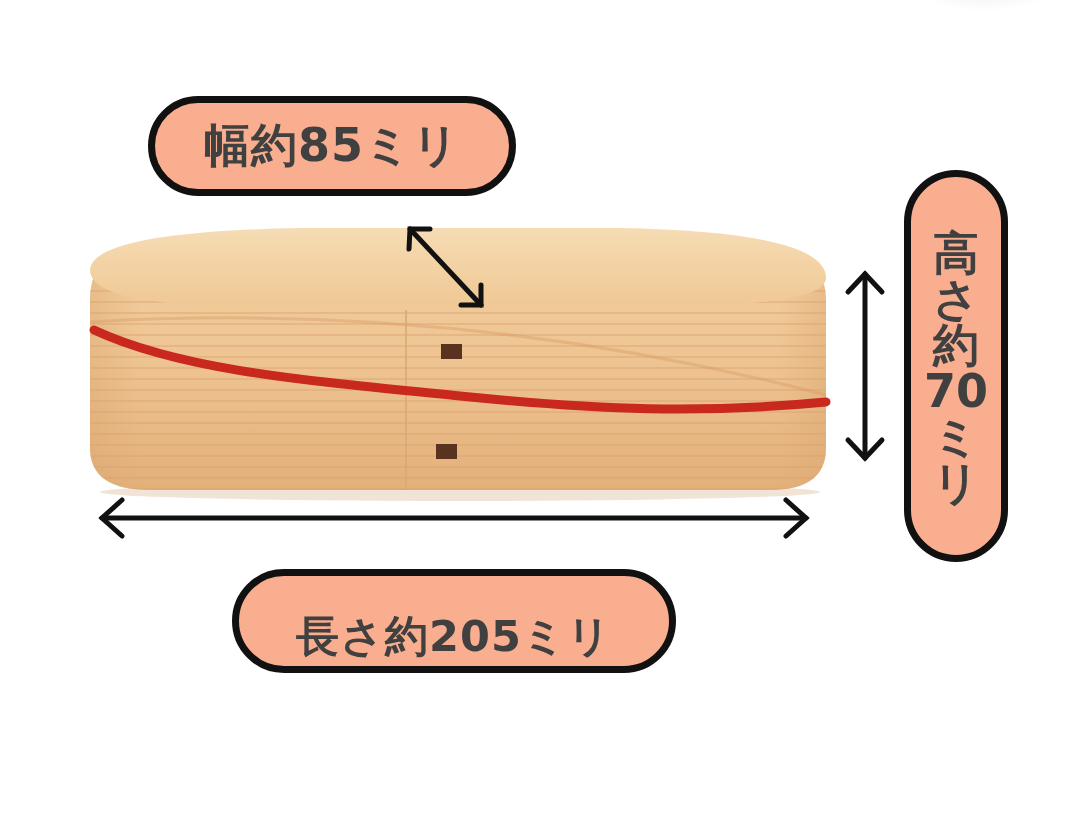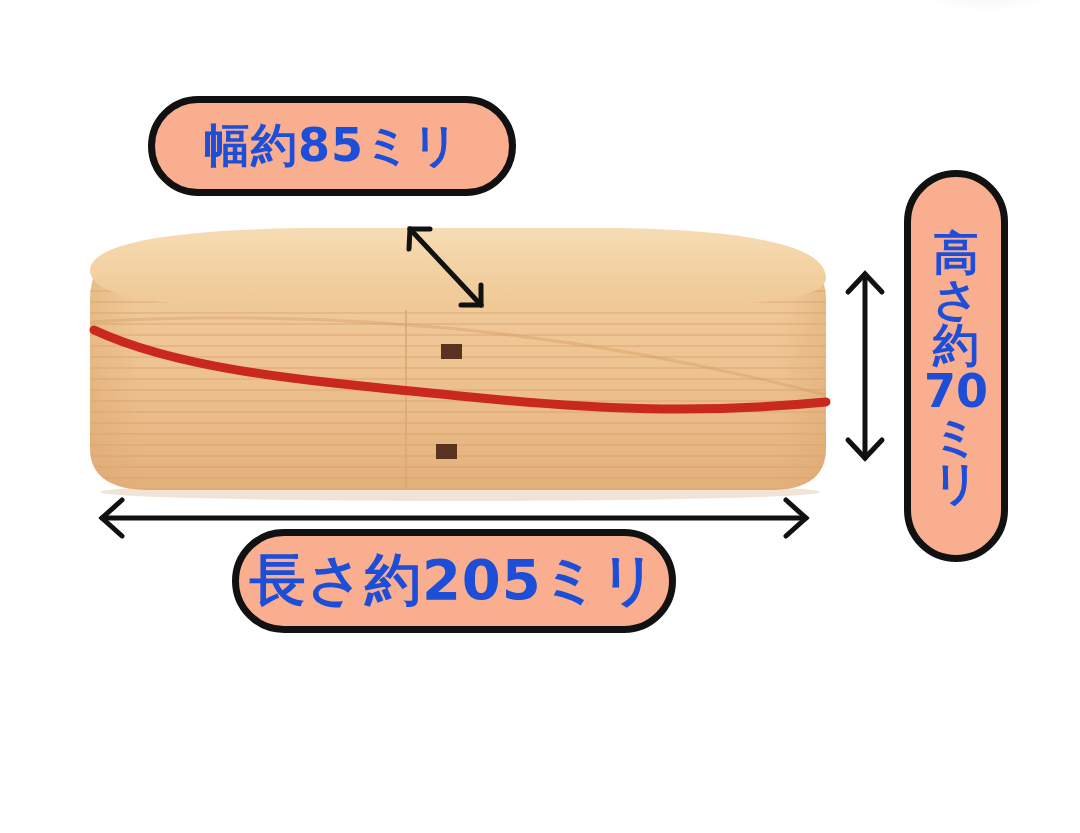--- a/index.html
+++ b/index.html
@@ -9,26 +9,26 @@
       font-family: "DejaVu Sans", sans-serif;
     }
     .corner-shadow {
       position: absolute; left: 900px; top: -70px; width: 170px; height: 80px;
       border-radius: 50%;
       background: radial-gradient(ellipse at center, rgba(0,0,0,0.06) 0%, rgba(0,0,0,0.03) 50%, rgba(255,255,255,0) 75%);
     }
     .pill {
       position: absolute; box-sizing: border-box;
       background: #f9ae8f; border: 7px solid #111111;
-      color: #1d4ed8; font-weight: bold;
+      color: #404040; font-weight: bold;
       display: flex; align-items: center; justify-content: center;
       white-space: nowrap;
     }
     .pill-width { left: 148px; top: 96px; width: 368px; height: 100px; border-radius: 50px; font-size: 46px; letter-spacing: 1px; }
-    .pill-length { left: 232px; top: 529px; width: 444px; height: 104px; border-radius: 52px; font-size: 56px; letter-spacing: 1px; }
+    .pill-length { left: 232px; top: 569px; width: 444px; height: 104px; border-radius: 52px; font-size: 43px; letter-spacing: 1px; align-items: flex-end; }
     .pill-height {
       left: 904px; top: 170px; width: 104px; height: 392px; border-radius: 52px;
       font-size: 46px; flex-direction: column; line-height: 1.0; padding-top: 4px;
     }
     .pill-height span { display: block; text-align: center; }
     svg.scene { position: absolute; left: 0; top: 0; }
   </style>
 </head>
 <body>
 

